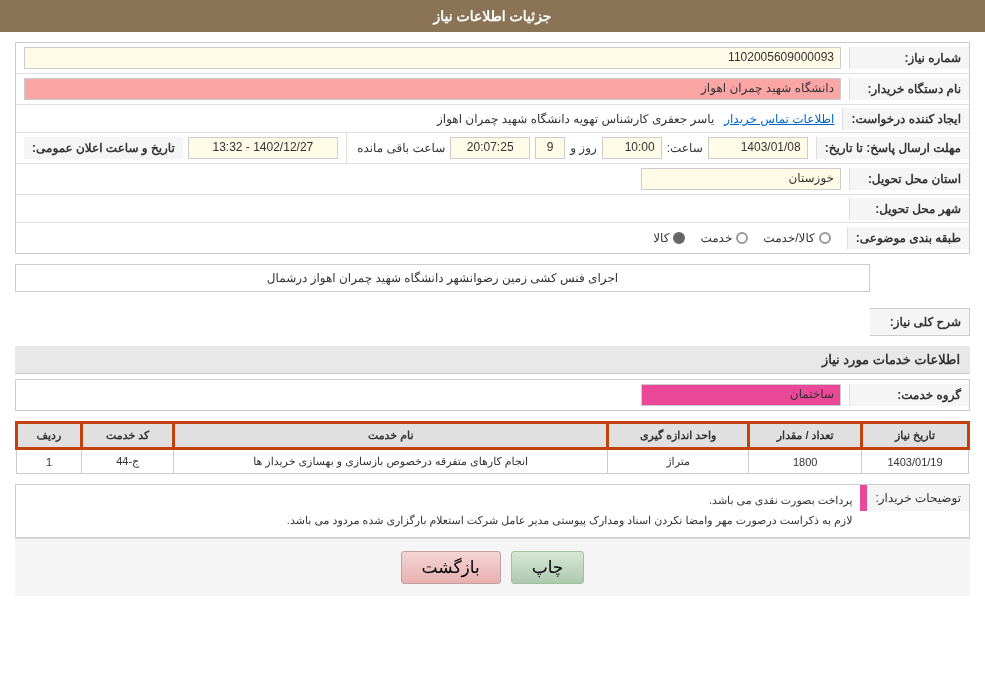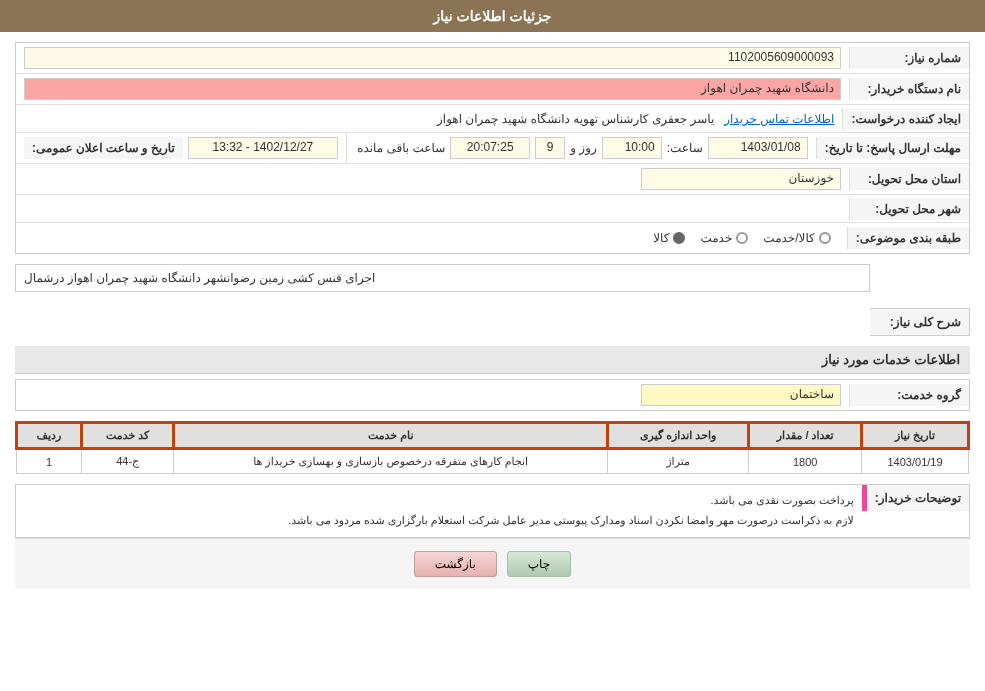--- a/index.html
+++ b/index.html
@@ -138,21 +138,21 @@
       gap: 10px;
       padding: 12px;
       background: #f5f5f5;
       border-top: 1px solid #ddd;
     }
     .btn {
       padding: 5px 20px;
       border: 1px solid #999;
       cursor: pointer;
       font-family: Tahoma, Arial, sans-serif;
-      font-size: 12px;
+      font-size: 17px;
       border-radius: 3px;
     }
     .btn-back {
       background: linear-gradient(to bottom, #f5d5d5, #e8b0b0);
       border-color: #c0a0a0;
     }
     .btn-print {
       background: linear-gradient(to bottom, #d5e8d5, #b0c8b0);
       border-color: #a0c0a0;
     }
@@ -237,30 +237,30 @@
               <span>کالا</span>
             </div>
           </div>
         </div>
       </div>
 
     </div>
 
     <div style="display:flex; align-items:flex-start; margin-bottom:10px;">
       <div style="background:#f5f5f5; font-weight:bold; padding:6px 8px; border:1px solid #ccc; white-space:nowrap; min-width:100px; text-align:right; border-left:none;margin-top:44px;">شرح کلی نیاز:</div>
-      <div style="flex:1; border:1px solid #ccc; padding:6px 8px; text-align:left; direction:rtl; background:#fff;">اجرای فنس کشی زمین رضوانشهر دانشگاه شهید چمران اهواز درشمال</div>
+      <div style="flex:1; border:1px solid #ccc; padding:6px 8px; text-align:center; direction:rtl; background:#fff;">اجرای فنس کشی زمین رضوانشهر دانشگاه شهید چمران اهواز درشمال</div>
     </div>
 
     <div class="section-title">اطلاعات خدمات مورد نیاز</div>
 
     <div class="form-section" style="margin-top:5px;">
       <div class="row">
         <div class="label">گروه خدمت:</div>
         <div class="value" style="flex:1;">
-          <div class="input-field" style="min-width:200px; background:#fef9c3;">ساختمان</div>
+          <div class="input-field" style="min-width:200px; background:#ec4899;">ساختمان</div>
         </div>
       </div>
     </div>
 
     <div class="table-section">
       <table>
         <thead>
           <tr>
             <th>تاریخ نیاز</th>
             <th>تعداد / مقدار</th>
@@ -277,21 +277,21 @@
       <td>متراژ</td>
       <td>انجام کارهای متفرقه درخصوص بازسازی و بهسازی خریداز ها</td>
       <td>ج-44</td>
       <td>1</td>
     </tr>
           </tbody>
       </table>
     </div>
 
     <div style="display:flex; align-items:flex-start; margin-top:10px; border:1px solid #ccc;">
-      <div style="background:#f5f5f5; font-weight:bold; padding:6px 8px; white-space:nowrap; min-width:100px; text-align:right; border-left:5px solid #ec4899;">توضیحات خریدار:</div>
+      <div style="background:#f5f5f5; font-weight:normal; padding:6px 8px; white-space:nowrap; min-width:100px; text-align:right; border-left:7px solid #ec4899;">توضیحات خریدار:</div>
       <div style="flex:1; padding:6px 8px; text-align:right; direction:rtl; line-height:1.8; font-size:11px;">
         پرداخت بصورت نقدی  می  باشد.<br>
         لازم به ذکراست درصورت مهر وامضا نکردن اسناد ومدارک پیوستی مدیر عامل شرکت استعلام بارگزاری شده مردود می باشد.
       </div>
     </div>
 
     <div class="button-row">
       <button class="btn btn-print">چاپ</button>
       <button class="btn btn-back">بازگشت</button>
     </div>

